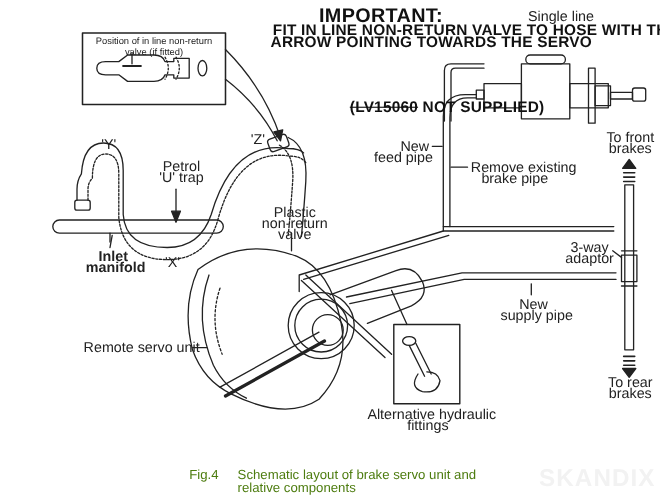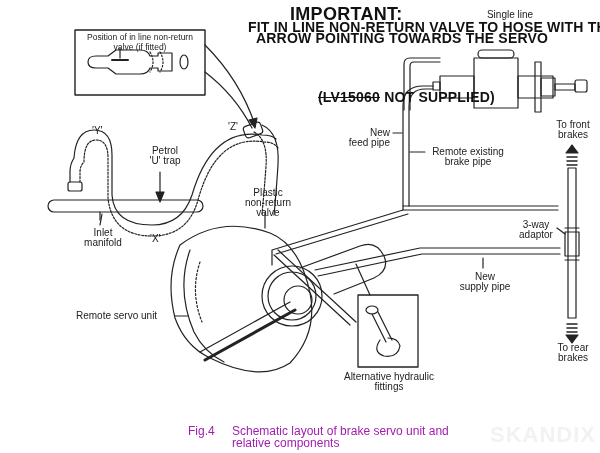--- a/index.html
+++ b/index.html
@@ -1,21 +1,21 @@
 <!DOCTYPE html>
 <html><head>
 <meta charset="utf-8">
 <style>
   html,body{margin:0;padding:0;background:#ffffff;}
   body{width:600px;height:453px;position:relative;overflow:hidden;font-family:"Liberation Sans",sans-serif;color:#1a1a1a;}
-  .lbl{position:absolute;font-size:10px;line-height:10px;text-align:center;color:#222;white-space:nowrap;}
+  .lbl{position:absolute;font-size:13px;line-height:10px;text-align:center;color:#222;white-space:nowrap;}
   .lbl.left{text-align:center}
   .imp-title{position:absolute;left:290px;top:4px;width:100px;text-align:center;font-size:18px;font-weight:bold;color:#111;letter-spacing:0.3px}
   .imp-line{position:absolute;font-size:14px;font-weight:bold;color:#111;white-space:nowrap;letter-spacing:0.2px}
-  .caption{position:absolute;left:172px;top:425px;font-size:12px;line-height:12px;color:#a21caf;margin-left:16px;}
+  .caption{position:absolute;left:172px;top:425px;font-size:12px;line-height:12px;color:#4d7c0f;}
   .caption .fig{display:inline-block;width:44px;}
   .caption .l2{padding-left:44px;}
   .watermark{position:absolute;left:490px;top:422px;font-size:22px;font-weight:bold;color:#f2f2f2;letter-spacing:1px;}
   svg{position:absolute;left:0;top:0;}
 </style>
 </head>
 <body>
 
 <svg width="600" height="453" viewBox="0 0 600 453" fill="none" stroke="#222" stroke-width="1.2" stroke-linecap="round" stroke-linejoin="round">
 
@@ -117,21 +117,21 @@
     <line x1="265" y1="212" x2="265" y2="228"></line>
     <line x1="102" y1="214" x2="100" y2="225"></line>
     <line x1="175" y1="316" x2="188" y2="316"></line>
     <line x1="483" y1="258" x2="483" y2="268"></line>
     <line x1="557" y1="228" x2="565" y2="234"></line>
   </g>
 </svg>
 
 <div class="imp-title">IMPORTANT:</div>
 <div class="imp-line" style="left:248px;top:19px;">FIT IN LINE NON-RETURN VALVE TO HOSE WITH THE</div>
-<div class="imp-line" style="left:256px;top:30px;">ARROW POINTING TOWARDS THE SERVO</div>
+<div class="imp-line" style="left:246px;top:30px;">ARROW POINTING TOWARDS THE SERVO</div>
 <div class="imp-line" style="left:318px;top:41px;margin-top:48px;">
   <span style="text-decoration:line-through">(LV15060</span>
   <span>NOT SUPPLIED)</span>
 </div>
 
 <div class="lbl" style="left:78px;top:32px;width:124px;font-size:8.5px;">
   <div>Position of in line non-return</div>
   <div>valve (if fitted)</div>
 </div>
 
@@ -143,34 +143,34 @@
   <div>To front</div>
   <div>brakes</div>
 </div>
 
 <div class="lbl" style="left:340px;top:128px;width:50px;text-align:right;">
   <div>New</div>
   <div>feed pipe</div>
 </div>
 
 <div class="lbl" style="left:428px;top:147px;width:80px;">
-  <div>Remote existing</div>
+  <div>Remove existing</div>
   <div>brake pipe</div>
 </div>
 
 <div class="lbl" style="left:92px;top:126px;">'Y'</div>
 <div class="lbl" style="left:228px;top:122px;">'Z'</div>
 <div class="lbl" style="left:150px;top:234px;">'X'</div>
 
 <div class="lbl" style="left:140px;top:146px;width:50px;">
   <div>Petrol</div>
   <div>'U' trap</div>
 </div>
 
-<div class="lbl" style="left:78px;top:228px;width:50px;">
+<div class="lbl" style="left:78px;top:228px;width:50px;font-weight:bold;">
   <div>Inlet</div>
   <div>manifold</div>
 </div>
 
 <div class="lbl" style="left:238px;top:188px;width:60px;">
   <div>Plastic</div>
   <div>non-return</div>
   <div>valve</div>
 </div>
 

